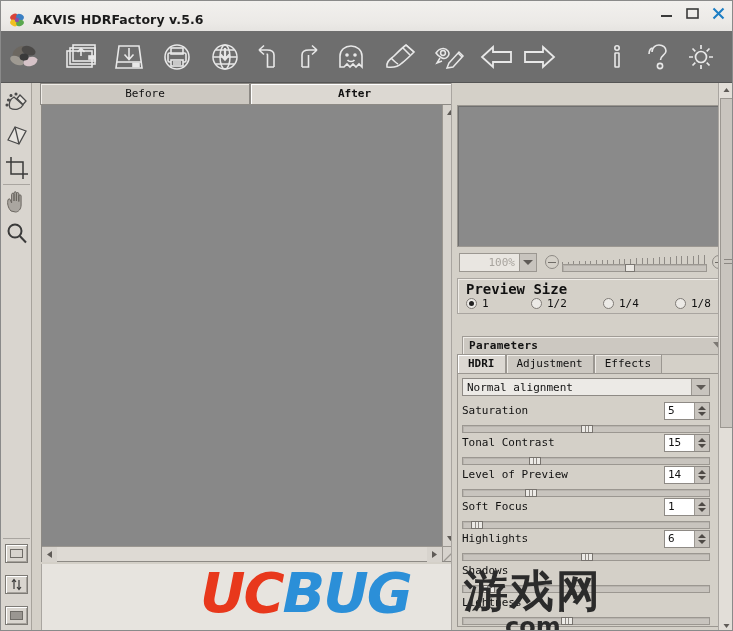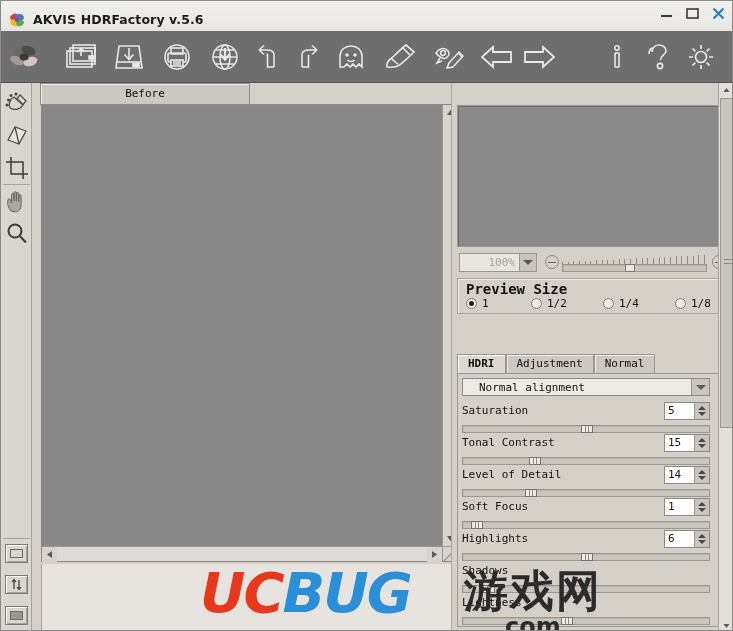--- a/index.html
+++ b/index.html
@@ -221,21 +221,21 @@
   #paramsbody {
     position: absolute; left: 5px; top: 290px; width: 272px; height: 254px;
     background: #d4d0c8; border: 1px solid #9b9791;
     overflow: hidden;
   }
   .combo {
     position: absolute; left: 4px; top: 4px; width: 248px; height: 18px;
     background: #eceae6; border: 1px solid #8e8a85;
     display: flex; align-items: center;
   }
-  .combo .cval { flex: 1; font-size: 11px; color: #111; padding-left: 4px; margin-left: 12px; }
+  .combo .cval { flex: 1; font-size: 11px; color: #111; padding-left: 4px; }
   .combo .cbtn {
     width: 18px; height: 16px; background: #c8c4be;
     border-left: 1px solid #9b9791;
     display: flex; align-items: center; justify-content: center;
   }
   .tri-down {
     width: 0; height: 0;
     border-left: 5px solid transparent; border-right: 5px solid transparent;
     border-top: 5px solid #5f5b57;
   }
@@ -533,20 +533,21 @@
       </svg>
     </div>
     <div class="lt-swatch" style="top:523px">
       <span class="inner" style="background:#9a9691"></span>
     </div>
   </div>
 
   <div id="canvaswrap">
     <div class="tabs">
       <div class="tab before">Before</div>
+      <div class="tab after">After</div>
     </div>
 
     <div id="canvasbox">
       <div id="canvas-image"></div>
 
       <div class="vscroll">
         <div class="sb-arrow" style="top:0">
           <svg width="9" height="7" viewBox="0 0 9 7">
               <path d="M4.5 1 L8 6 L1 6 Z" fill="#5f5b57"></path>
             </svg>
@@ -647,25 +648,29 @@
       <label class="radio-item" style="left:145px">
         <span class="radio"></span>
         <span>1/4</span>
       </label>
       <label class="radio-item" style="left:217px">
         <span class="radio"></span>
         <span>1/8</span>
       </label>
     </div>
 
+    <div class="panel-header" id="paramsheader">
+      <span class="ptitle">Parameters</span>
+      <span class="collapse-tri"></span>
+    </div>
 
     <div class="ptabs">
       <div class="ptab active">HDRI</div>
       <div class="ptab">Adjustment</div>
-      <div class="ptab">Normal</div>
+      <div class="ptab">Effects</div>
     </div>
 
     <div id="paramsbody">
       <div class="combo">
         <span class="cval">Normal alignment</span>
         <span class="cbtn">
             <span class="tri-down"></span>
           </span>
       </div>
 
@@ -691,21 +696,21 @@
               <i class="up"></i>
               <i class="dn"></i>
             </span>
         </span>
       </div>
       <div class="slider" style="top:83px">
         <span class="knob" style="left:66px"></span>
       </div>
 
       <div class="param-row" style="top:94px">
-        <span class="param-label">Level of Detail</span>
+        <span class="param-label">Level of Preview</span>
         <span class="spin">
           <span class="sval">14</span>
           <span class="sbtns">
               <i class="up"></i>
               <i class="dn"></i>
             </span>
         </span>
       </div>
       <div class="slider" style="top:115px">
         <span class="knob" style="left:62px"></span>

